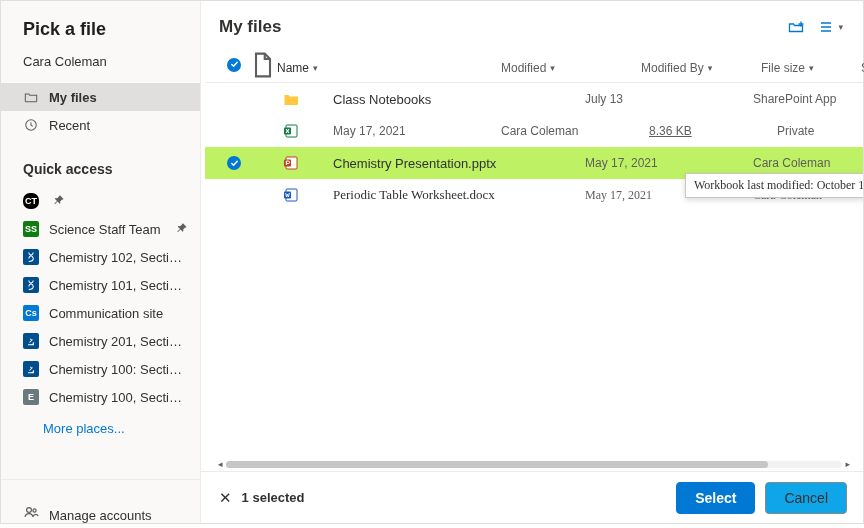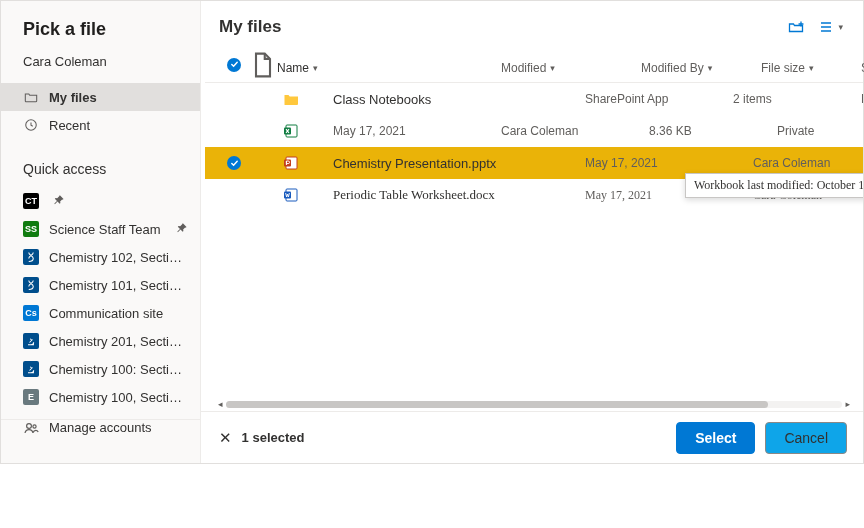--- a/index.html
+++ b/index.html
@@ -1,56 +1,56 @@
 <!DOCTYPE html>
 <html><head>
 <meta charset="utf-8">
 <style>
   * { box-sizing: border-box; margin: 0; padding: 0; }
   html, body { width: 864px; height: 528px; font-family: "Segoe UI", Arial, sans-serif; font-size: 13px; color: #323130; background: #fff; overflow: hidden; }
-  .root { display: flex; width: 864px; height: 464px; border: 1px solid #e1dfdd; }
+  .root { display: flex; width: 864px; height: 524px; border: 1px solid #e1dfdd; }
   
   .sidebar { width: 200px; border-right: 1px solid #edebe9; display: flex; flex-direction: column; background: #faf9f8; }
   .side-title { padding: 18px 18px 10px 22px; font-size: 18px; font-weight: 600; color: #201f1e; }
   .side-user { padding: 4px 18px 14px 22px; font-size: 13px; color: #323130; }
   .nav { display: flex; flex-direction: column; }
   .nav-item { display: flex; align-items: center; height: 28px; padding-left: 22px; cursor: pointer; }
   .nav-item.active { background: #e1dfdd; font-weight: 600; }
   .nav-icon { width: 16px; height: 16px; display: inline-flex; align-items: center; justify-content: center; margin-right: 10px; color: #605e5c; }
   .nav-icon svg { width: 14px; height: 14px; }
-  .section-head { padding: 22px 18px 10px 22px; font-size: 14px; font-weight: 400; }
+  .section-head { padding: 22px 18px 10px 22px; font-size: 14px; font-weight: 700; }
   .qa-item { display: flex; align-items: center; height: 28px; padding: 0 12px 0 22px; cursor: pointer; font-size: 13px; }
   .qa-badge { width: 16px; height: 16px; border-radius: 2px; display: inline-flex; align-items: center; justify-content: center; margin-right: 10px; color: #fff; font-size: 9px; font-weight: 600; flex-shrink: 0; }
   .qa-label { flex: 1; white-space: nowrap; overflow: hidden; text-overflow: ellipsis; }
   .qa-pin { color: #605e5c; font-size: 11px; margin-left: 4px; }
   .more-places { padding: 10px 22px 10px 42px; color: #0078d4; cursor: pointer; font-size: 13px; }
   .side-flex { flex: 1; }
-  .manage { display: flex; align-items: flex-start; height: 44px; padding-left: 22px; border-top: 1px solid #edebe9; cursor: pointer; font-size: 13px; }
+  .manage { display: flex; align-items: flex-end; height: 44px; padding-left: 22px; border-top: 1px solid #edebe9; cursor: pointer; font-size: 13px; }
   .manage svg { width: 16px; height: 16px; margin-right: 10px; }
   
   .main { flex: 1; display: flex; flex-direction: column; min-width: 0; }
   .main-head { display: flex; align-items: center; padding: 16px 20px 10px 18px; }
   .main-title { font-size: 17px; font-weight: 600; flex: 1; }
   .head-tool { color: #0078d4; margin-left: 14px; cursor: pointer; display: inline-flex; align-items: center; }
   .head-tool svg { width: 16px; height: 16px; }
   
   .table-wrap { flex: 1; min-height: 0; display: flex; flex-direction: column; padding-left: 4px; }
   .table-scroll { flex: 1; overflow: hidden; position: relative; }
   .thead, .trow { display: flex; align-items: center; padding: 0 14px; }
   .thead { height: 36px; font-size: 12px; color: #323130; border-bottom: 1px solid #edebe9; font-weight: 400; }
   .thead .col-name, .thead .col { font-weight: 400; margin-top: 6px; }
   .thead .lbl { display: inline-flex; align-items: center; cursor: pointer; }
   .trow { height: 32px; font-size: 13px; position: relative; gap: 28px; }
-  .trow.sel { background: #eab308; }
+  .trow.sel { background: #bef264; }
   .col-check { width: 30px; display: flex; align-items: center; justify-content: center; flex-shrink: 0; }
   .col-icon  { width: 28px; display: flex; align-items: center; justify-content: center; flex-shrink: 0; }
   .col-name  { flex: 0 0 224px; min-width: 0; white-space: nowrap; overflow: hidden; text-overflow: ellipsis; }
   .col-mod   { flex: 0 0 140px; color: #605e5c; font-size: 12px; }
   .col-by    { flex: 0 0 120px; color: #605e5c; font-size: 12px; white-space: nowrap; overflow: hidden; text-overflow: ellipsis; }
-  .col-size  { flex: 0 0 100px; color: #605e5c; font-size: 12px; }
+  .col-size  { flex: 0 0 100px; color: #605e5c; font-size: 12px; text-decoration: underline; }
   .col-share { flex: 0 0 48px; color: #605e5c; font-size: 12px; white-space: nowrap; overflow: hidden; }
   .chev { font-size: 9px; margin-left: 4px; color: #605e5c; }
   .checkmark { width: 14px; height: 14px; border-radius: 50%; background: #0078d4; display: inline-flex; align-items: center; justify-content: center; }
   .checkmark svg { width: 9px; height: 9px; }
   .file-ico { width: 16px; height: 16px; display: inline-block; }
   .file-ico svg { width: 16px; height: 16px; }
   .tooltip { position: absolute; left: 480px; top: 24px; background: #fff; border: 1px solid #c8c6c4; box-shadow: 0 2px 6px rgba(0,0,0,.15); padding: 4px 8px; font-size: 12px; color: #323130; white-space: nowrap; z-index: 5; }
   
   .hscroll { height: 14px; display: flex; align-items: center; padding: 0 10px; }
   .hscroll .track { flex: 1; height: 7px; background: #f3f2f1; border-radius: 4px; position: relative; }
@@ -91,21 +91,21 @@
               <path d="M8 5v3.2l2 1.2"></path>
             </svg>
         </span>
         <span>Recent</span>
       </div>
     </div>
 
     <div class="section-head">Quick access</div>
     <div id="qa-list">
         <div class="qa-item">
-          <span class="qa-badge" style="background: #000000;">CT</span>
+          <span class="qa-badge" style="background: #000000; border-radius: 7px;">CT</span>
           <span class="qa-pin"><svg width="12" height="12" viewBox="0 0 16 16" fill="#605e5c">
               <path d="M9.5 2l4.5 4.5-1 1-.8-.3-2.7 2.7.4 2.2-1 1L6 10l-3.5 3.5-.7-.7L5.3 9.3 2.4 6.4l1-1 2.2.4L8.3 3.1 8 2.3z"></path>
             </svg></span>
         </div>
         <div class="qa-item">
           <span class="qa-badge" style="background: rgb(16, 124, 16);">SS</span>
           <span class="qa-label">Science Staff Team</span>
           <span class="qa-pin"><svg width="12" height="12" viewBox="0 0 16 16" fill="#605e5c">
               <path d="M9.5 2l4.5 4.5-1 1-.8-.3-2.7 2.7.4 2.2-1 1L6 10l-3.5 3.5-.7-.7L5.3 9.3 2.4 6.4l1-1 2.2.4L8.3 3.1 8 2.3z"></path>
             </svg></span>
@@ -145,20 +145,21 @@
             </svg>
           </span>
           <span class="qa-label">Chemistry 100: Section 1</span>
         </div>
         <div class="qa-item">
           <span class="qa-badge" style="background: rgb(105, 121, 126);">E</span>
           <span class="qa-label">Chemistry 100, Section 1</span>
         </div>
       </div>
 
+    <div class="more-places">More places...</div>
 
     <div class="side-flex"></div>
 
     <div class="manage">
       <span>
         <svg viewBox="0 0 16 16" fill="none" stroke="#605e5c" stroke-width="1.2">
             <circle cx="6" cy="6" r="2.4"></circle>
             <path d="M2 13c.4-2.2 2.2-3.4 4-3.4s3.6 1.2 4 3.4"></path>
             <circle cx="11.5" cy="6.5" r="1.6"></circle>
             <path d="M10.2 12.5c.3-1.4 1.5-2.2 2.6-2.2 1 0 1.9.6 2.4 1.6"></path>
@@ -233,20 +234,21 @@
 
       <div class="table-scroll" id="tbody">
           <div class="trow">
             <div class="col-check"></div>
             <div class="col-icon">
               <span class="file-ico"><svg viewBox="0 0 16 16">
                   <path fill="#ffc83d" d="M1.5 4h4l1.2 1.5H15V13a1 1 0 0 1-1 1H2a.5.5 0 0 1-.5-.5z"></path>
                 </svg></span>
             </div>
             <div class="col-name">Class Notebooks</div>
+            <div class="col col-mod">July 13</div>
             <div class="col col-by">SharePoint App</div>
             <div class="col col-size">2 items</div>
             <div class="col col-share">Private</div>
           </div>
           <div class="trow">
             <div class="col-check"></div>
             <div class="col-icon">
               <span class="file-ico"><svg viewBox="0 0 16 16">
                   <rect x="3" y="2" width="11" height="12" rx="1" fill="#fff" stroke="#107c41"></rect>
                   <rect x="1" y="4.5" width="7" height="7" rx="1" fill="#107c41"></rect>

